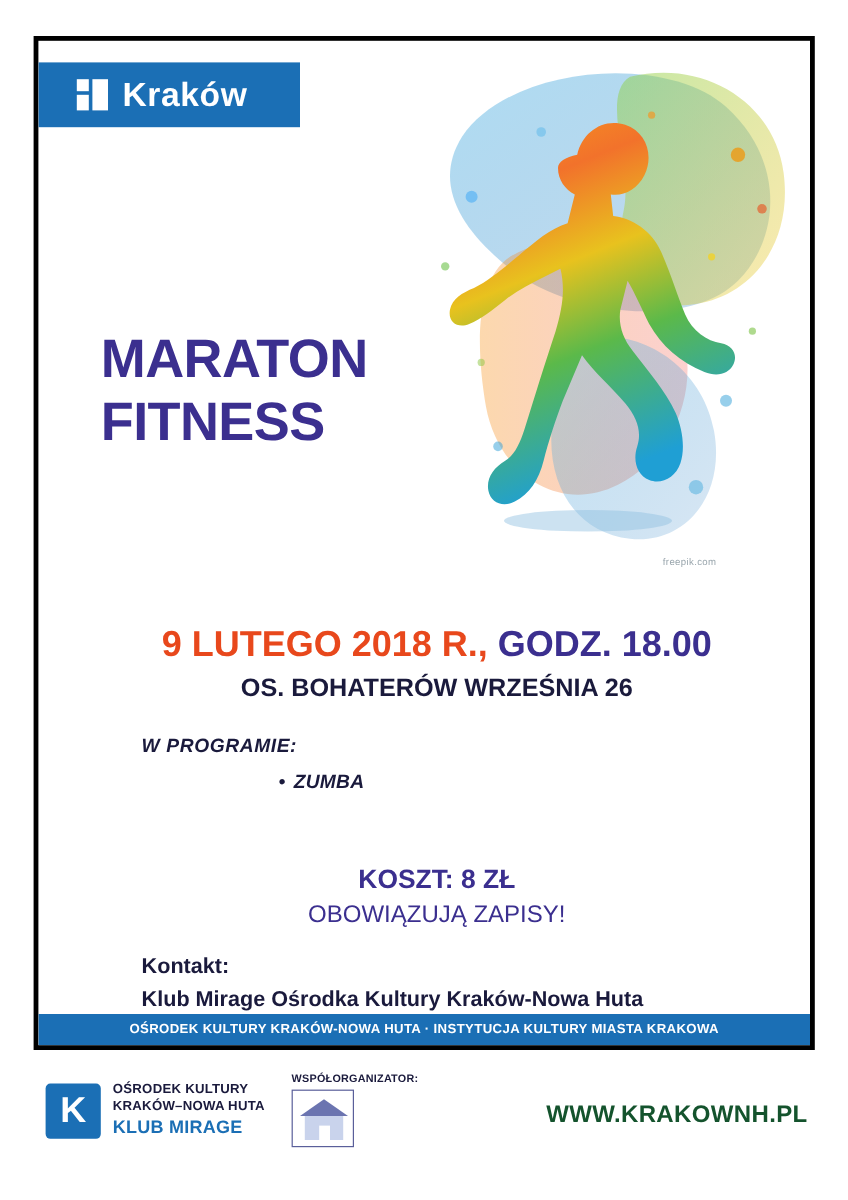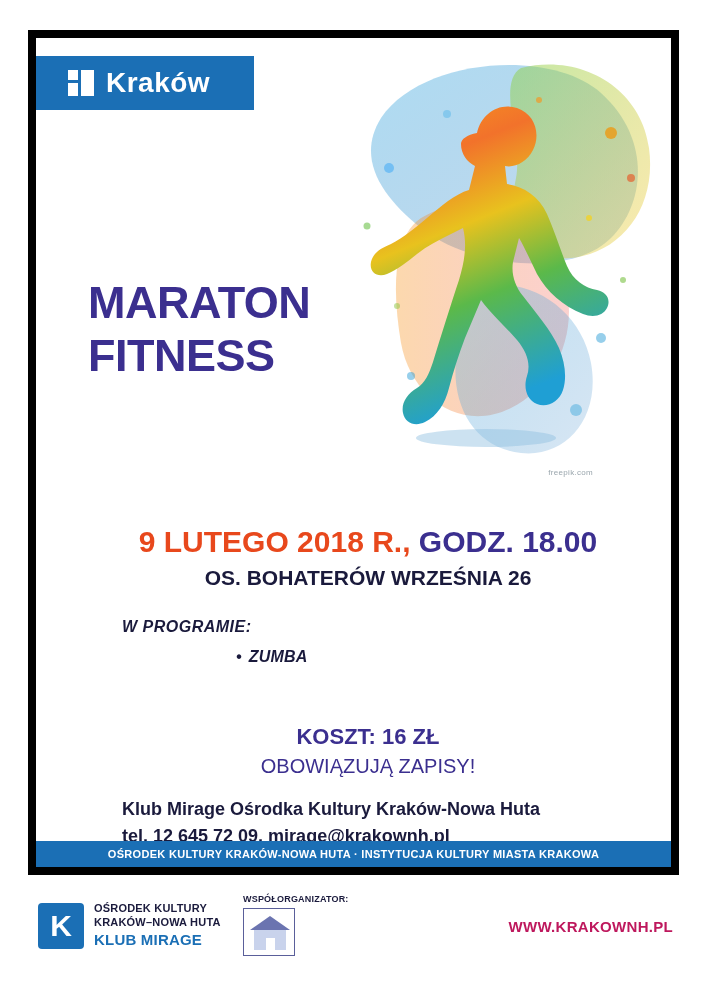--- a/index.html
+++ b/index.html
@@ -15,21 +15,21 @@
     position: relative;
   }
 
   
   .poster {
     position: absolute;
     left: 28px;
     top: 30px;
     width: 651px;
     height: 845px;
-    border: 8px solid #000000;
+    border: 4px solid #000000;
     background: #ffffff;
     box-sizing: border-box;
     overflow: hidden;
   }
 
   
   .city-logo {
     position: absolute;
     left: 0;
     top: 18px;
@@ -301,23 +301,23 @@
     top: 29px;
     width: 9px;
     height: 12px;
     background: #ffffff;
   }
 
   .site {
     position: absolute;
     right: 34px;
     top: 38px;
-    font-size: 15px;
-    font-weight: bold;
-    color: #be185d;
+    font-size: 20px;
+    font-weight: bold;
+    color: #14532d;
     letter-spacing: 0.3px;
   }
 </style>
 </head>
 <body>
 
 <div class="poster">
 
   <div class="city-logo">
     <div class="city-mark">
@@ -422,24 +422,25 @@
   <div class="date-line">
     <span class="orange">9 LUTEGO 2018 R.,</span><span> GODZ. 18.00</span>
   </div>
   <div class="address">OS. BOHATERÓW WRZEŚNIA 26</div>
 
   <div class="program-heading">W PROGRAMIE:</div>
   <ul class="program-list">
     <li>ZUMBA</li>
   </ul>
 
-  <div class="cost">KOSZT: 16 ZŁ</div>
+  <div class="cost">KOSZT: 8 ZŁ</div>
   <div class="signup">OBOWIĄZUJĄ ZAPISY!</div>
 
   <div class="contact">
+    <div class="row">Kontakt:</div>
     <div class="row">Klub Mirage Ośrodka Kultury Kraków-Nowa Huta</div>
     <div class="row">tel. 12 645 72 09, mirage@krakownh.pl</div>
   </div>
 
   <div class="footer-bar">
     <span>OŚRODEK KULTURY KRAKÓW-NOWA HUTA · INSTYTUCJA KULTURY MIASTA KRAKOWA</span>
   </div>
 </div>
 
 <div class="bottom">

